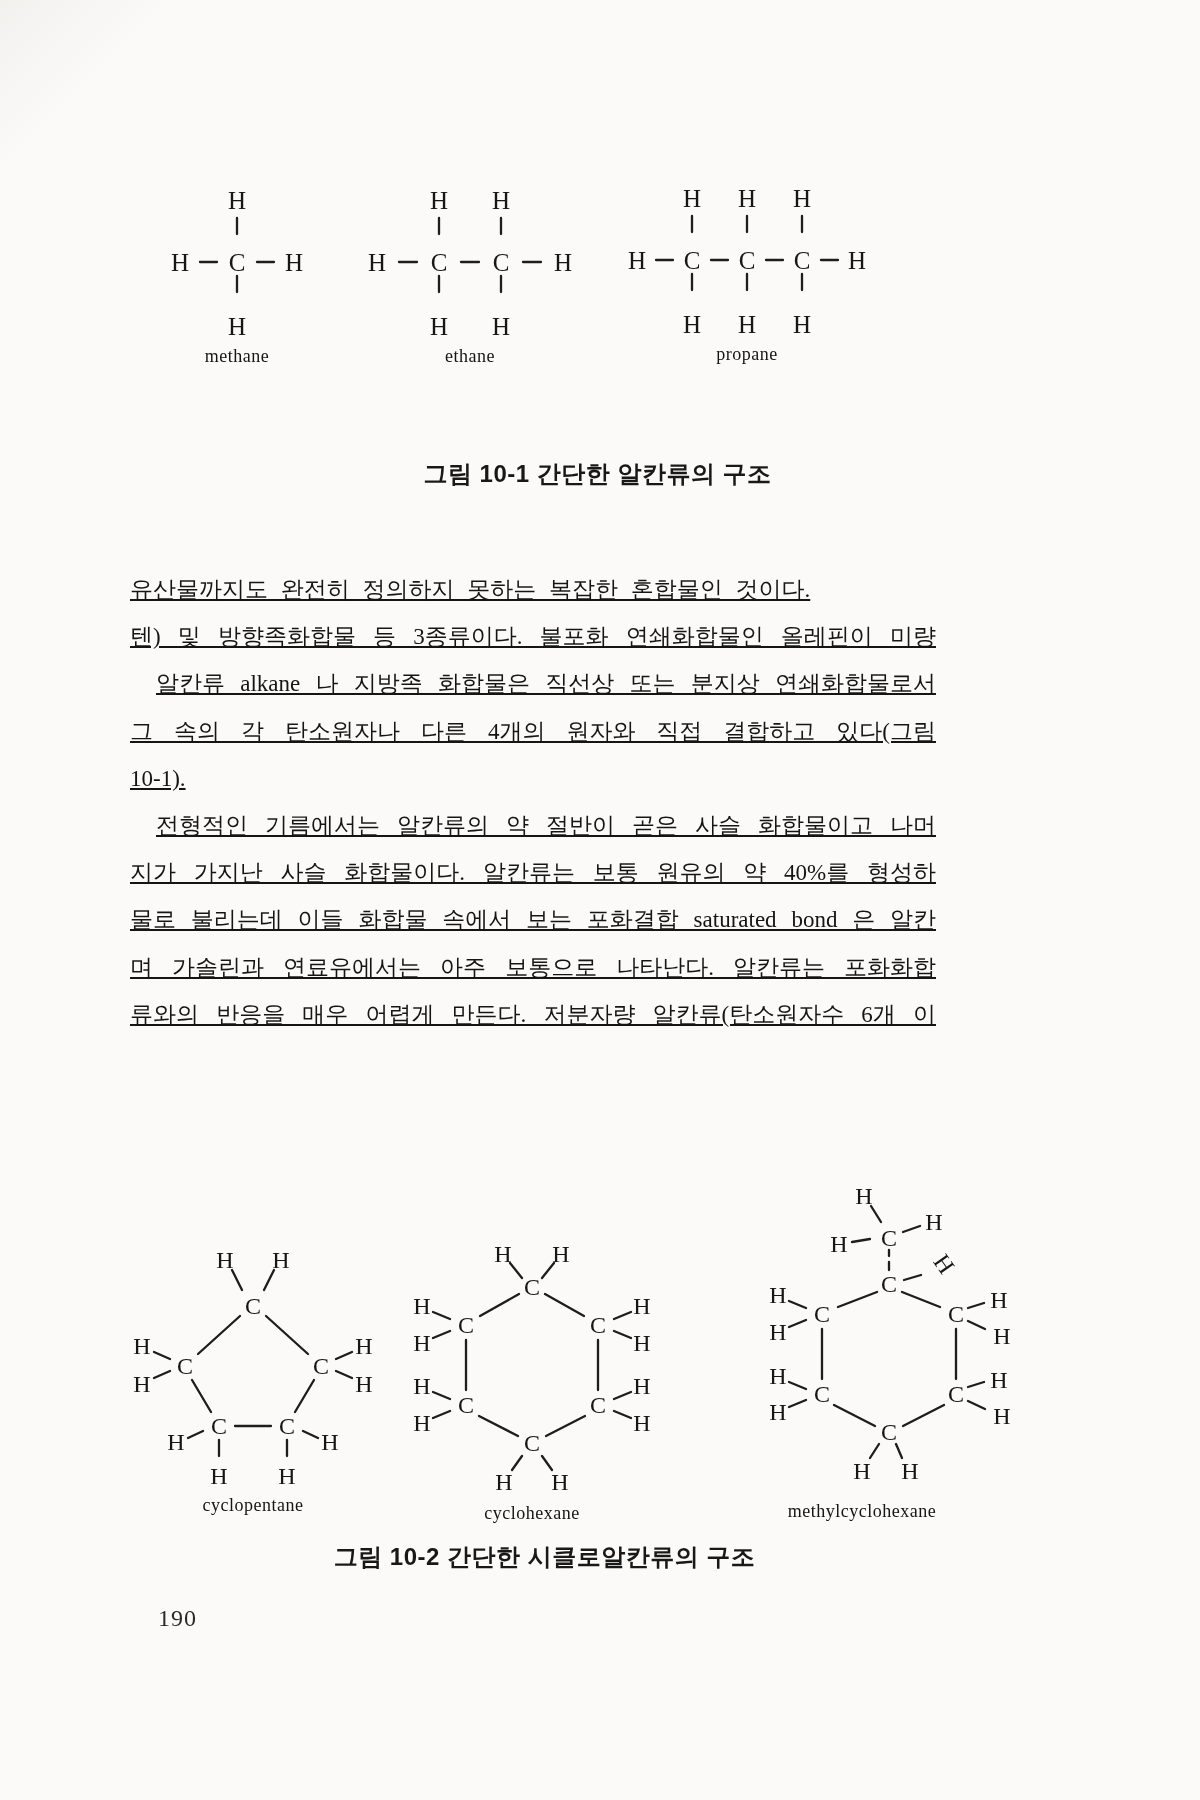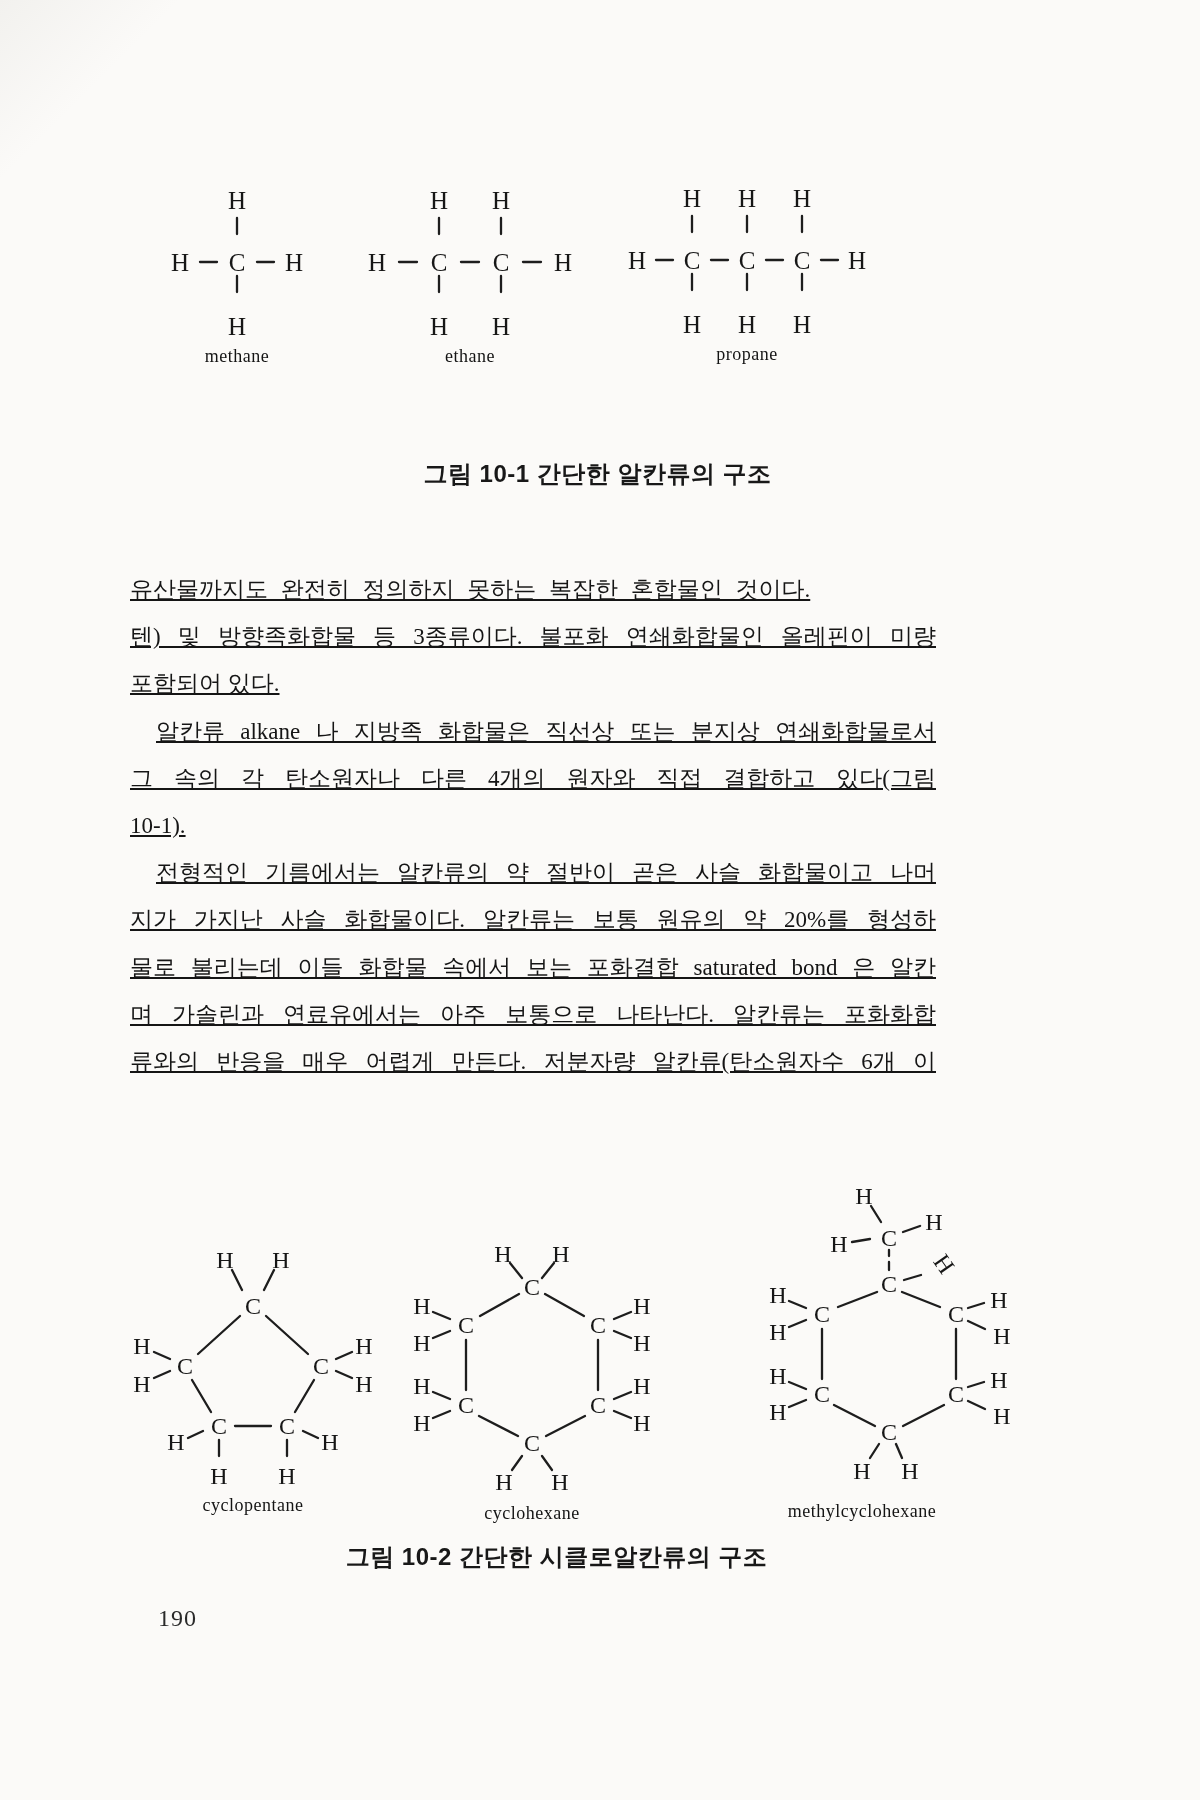--- a/index.html
+++ b/index.html
@@ -25,21 +25,21 @@
   .mol-cyclopentane       { left:128px; top:1244px; }
   .mol-cyclohexane        { left:402px; top:1242px; }
   .mol-methylcyclohexane  { left:712px; top:1180px; }
 
   .fig-caption {
     position:absolute; text-align:center;
     font-family:"Liberation Sans","DejaVu Sans",sans-serif;
     font-weight:700; font-size:24px; letter-spacing:0.5px; color:#181818;padding-left:15px;
   }
   #caption1 { top:458px; left:0; width:1180px; }
-  #caption2 { top:1541px; left:16px; width:1066px; }
+  #caption2 { top:1541px; left:4px; width:1066px; }
 
   .body-text { position:absolute; top:566px; left:130px; width:806px; }
   .body-line {
     font-size:23px; line-height:47.2px; height:47.2px; overflow:hidden;
     color:#151515; white-space:normal;text-decoration:underline;
   }
   .body-line.justify { text-align:justify; }
   .body-line.justify::after { content:""; display:inline-block; width:100%; height:0; }
   .body-line.indent { padding-left:26px; }
   .body-line.spread { word-spacing:7px; }
@@ -113,26 +113,25 @@
           <text x="187" y="146" text-anchor="middle" dominant-baseline="central" font-size="25">H</text>
         </svg>
         <div class="mol-label">propane</div>
       </div>
     </div>
   <div id="caption1" class="fig-caption">그림 10-1  간단한 알칸류의 구조</div>
 
   <div id="bodytext" class="body-text">
       <div class="body-line spread">유산물까지도 완전히 정의하지 못하는 복잡한 혼합물인 것이다.</div>
       <div class="body-line justify">텐) 및 방향족화합물 등 3종류이다. 불포화 연쇄화합물인 올레핀이 미량</div>
-      <div class="body-line">포함되어 있다.</div>
       <div class="body-line justify indent">알칸류 alkane 나 지방족 화합물은 직선상 또는 분지상 연쇄화합물로서</div>
       <div class="body-line justify">그 속의 각 탄소원자나 다른 4개의 원자와 직접 결합하고 있다(그림</div>
       <div class="body-line">10-1).</div>
       <div class="body-line justify indent">전형적인 기름에서는 알칸류의 약 절반이 곧은 사슬 화합물이고 나머</div>
-      <div class="body-line justify">지가 가지난 사슬 화합물이다. 알칸류는 보통 원유의 약 20%를 형성하</div>
+      <div class="body-line justify">지가 가지난 사슬 화합물이다. 알칸류는 보통 원유의 약 40%를 형성하</div>
       <div class="body-line justify">물로 불리는데 이들 화합물 속에서 보는 포화결합 saturated bond 은 알칸</div>
       <div class="body-line justify">며 가솔린과 연료유에서는 아주 보통으로 나타난다. 알칸류는 포화화합</div>
       <div class="body-line justify">류와의 반응을 매우 어렵게 만든다. 저분자량 알칸류(탄소원자수 6개 이</div>
     </div>
 
   <div id="figure2" class="fig">
       <div class="mol-block mol-cyclopentane">
         <svg viewBox="0 0 250 245" width="250" height="245">
           <line x1="104" y1="26" x2="114" y2="46"></line>
           <line x1="146" y1="26" x2="136" y2="46"></line>

